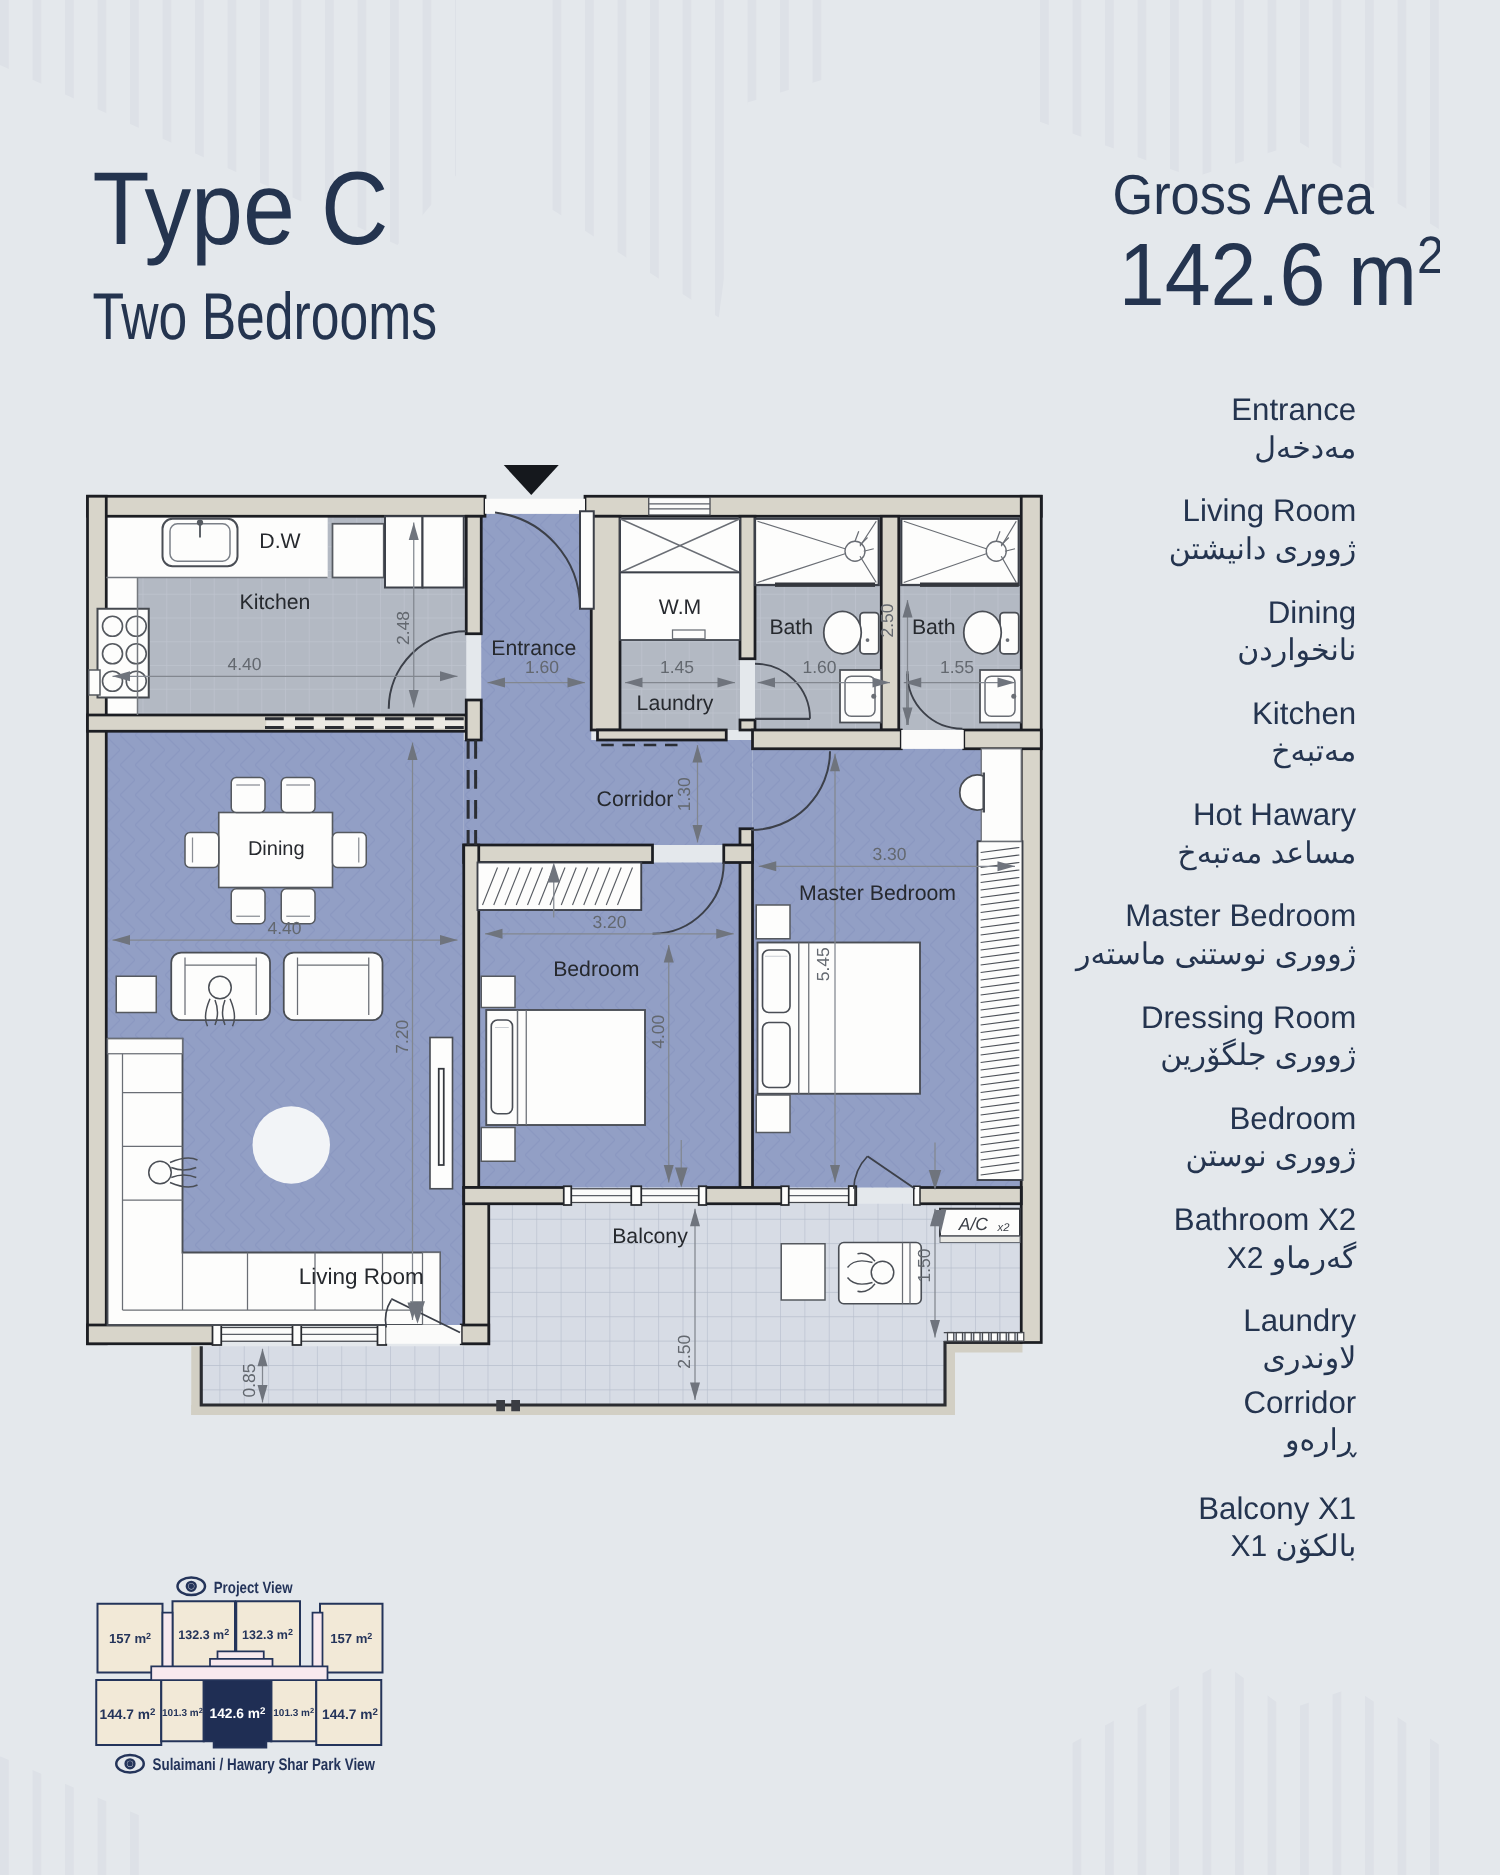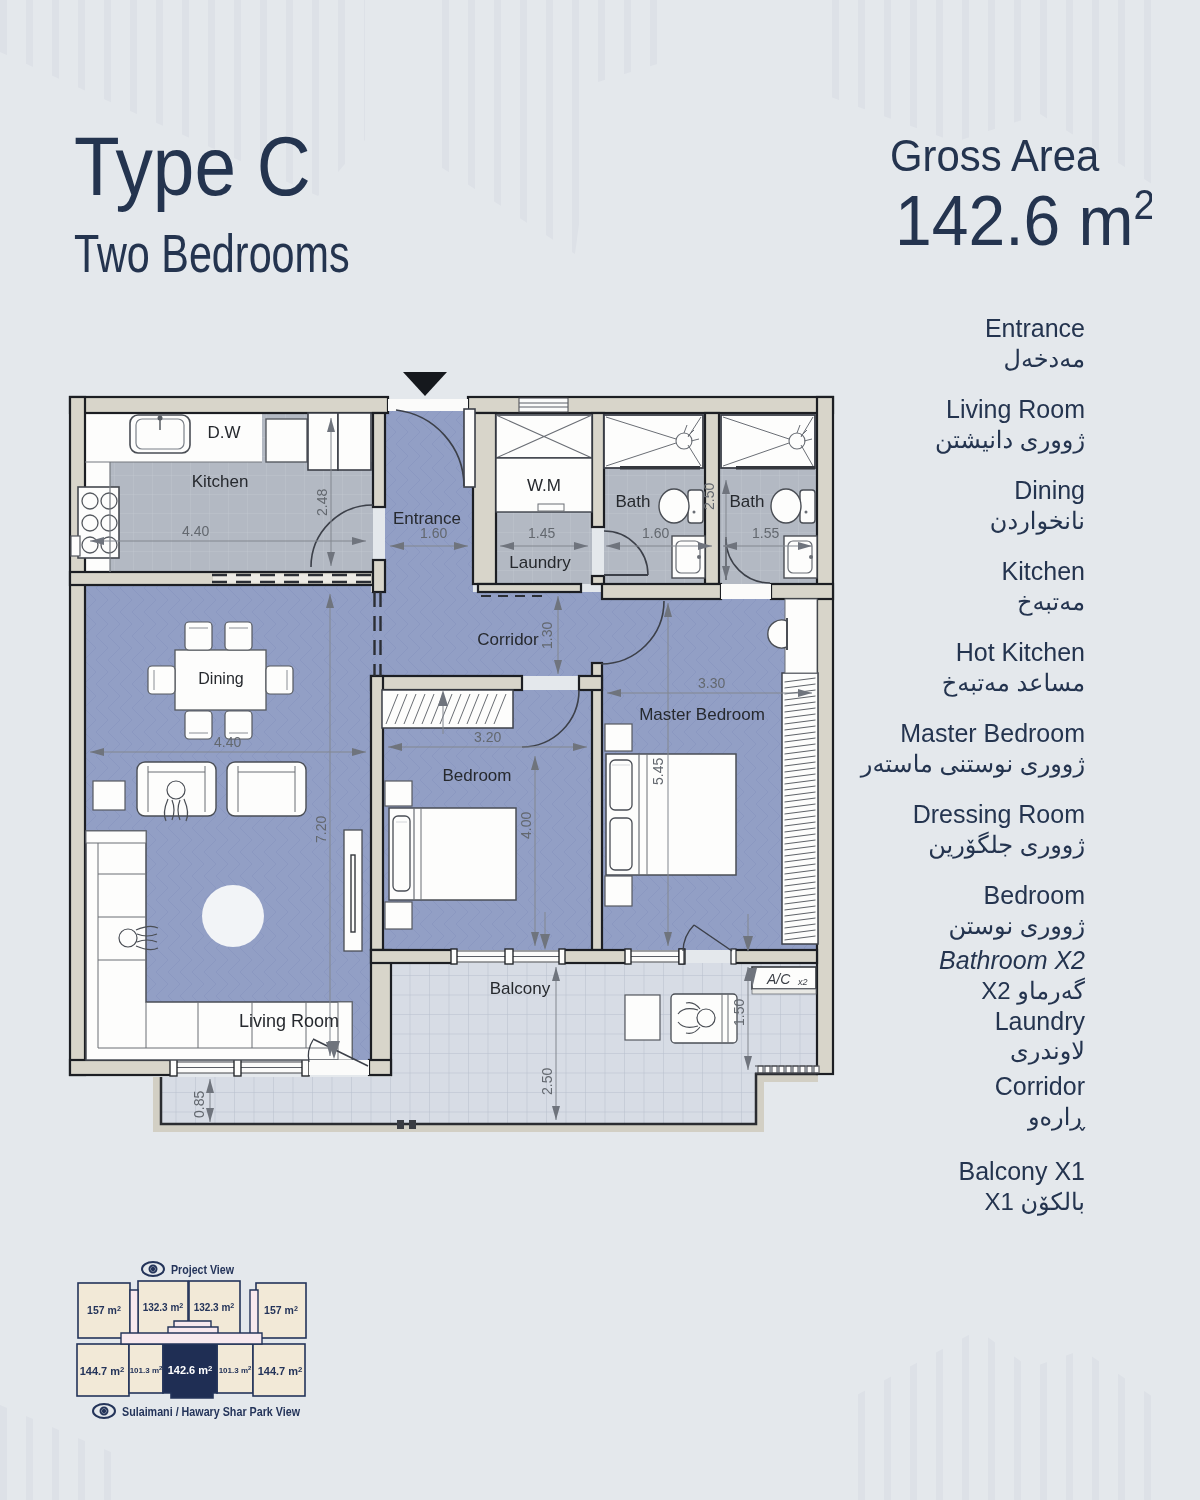--- a/index.html
+++ b/index.html
@@ -55,34 +55,34 @@
 
   <div style="font-size:25px;line-height:30px;">Living Room</div>
   <div dir="rtl" style="font-size:24px;line-height:31px;margin-bottom:20px;">ژووری دانیشتن</div>
 
   <div style="font-size:25px;line-height:30px;">Dining</div>
   <div dir="rtl" style="font-size:24px;line-height:31px;margin-bottom:20px;">نانخواردن</div>
 
   <div style="font-size:25px;line-height:30px;">Kitchen</div>
   <div dir="rtl" style="font-size:24px;line-height:31px;margin-bottom:20px;">مەتبەخ</div>
 
-  <div style="font-size:25px;line-height:30px;">Hot Kitchen</div>
+  <div style="font-size:25px;line-height:30px;">Hot Hawary</div>
   <div dir="rtl" style="font-size:24px;line-height:31px;margin-bottom:20px;">مساعد مەتبەخ</div>
 
   <div style="font-size:25px;line-height:30px;">Master Bedroom</div>
   <div dir="rtl" style="font-size:24px;line-height:31px;margin-bottom:20px;">ژووری نوستنی ماستەر</div>
 
   <div style="font-size:25px;line-height:30px;text-align:right;">Dressing Room</div>
   <div dir="rtl" style="font-size:24px;line-height:31px;margin-bottom:20px;text-align:right;">ژووری جلگۆرین</div>
 
   <div style="font-size:25px;line-height:30px;">Bedroom</div>
-  <div dir="rtl" style="font-size:24px;line-height:31px;margin-bottom:4px;">ژووری نوستن</div>
-
-  <div style="font-size:25px;line-height:30px;font-style:italic;">Bathroom X2</div>
-  <div dir="rtl" style="font-size:24px;line-height:31px;">گەرماو X2</div>
+  <div dir="rtl" style="font-size:24px;line-height:31px;margin-bottom:20px;">ژووری نوستن</div>
+
+  <div style="font-size:25px;line-height:30px;">Bathroom X2</div>
+  <div dir="rtl" style="font-size:24px;line-height:31px;margin-bottom:20px;">گەرماو X2</div>
 
   <div style="font-size:25px;line-height:30px;">Laundry</div>
   <div dir="rtl" style="font-size:24px;line-height:31px;margin-bottom:4px;font-family:Liberation Serif, serif;">لاوندری</div>
 
   <div style="font-size:25px;line-height:30px;">Corridor</div>
   <div dir="rtl" style="font-size:24px;line-height:31px;margin-bottom:24px;">ڕارەو</div>
 
   <div style="font-size:25px;line-height:30px;">Balcony X1</div>
   <div dir="rtl" style="font-size:24px;line-height:31px;margin-bottom:20px;">بالکۆن X1</div>
 </div>

